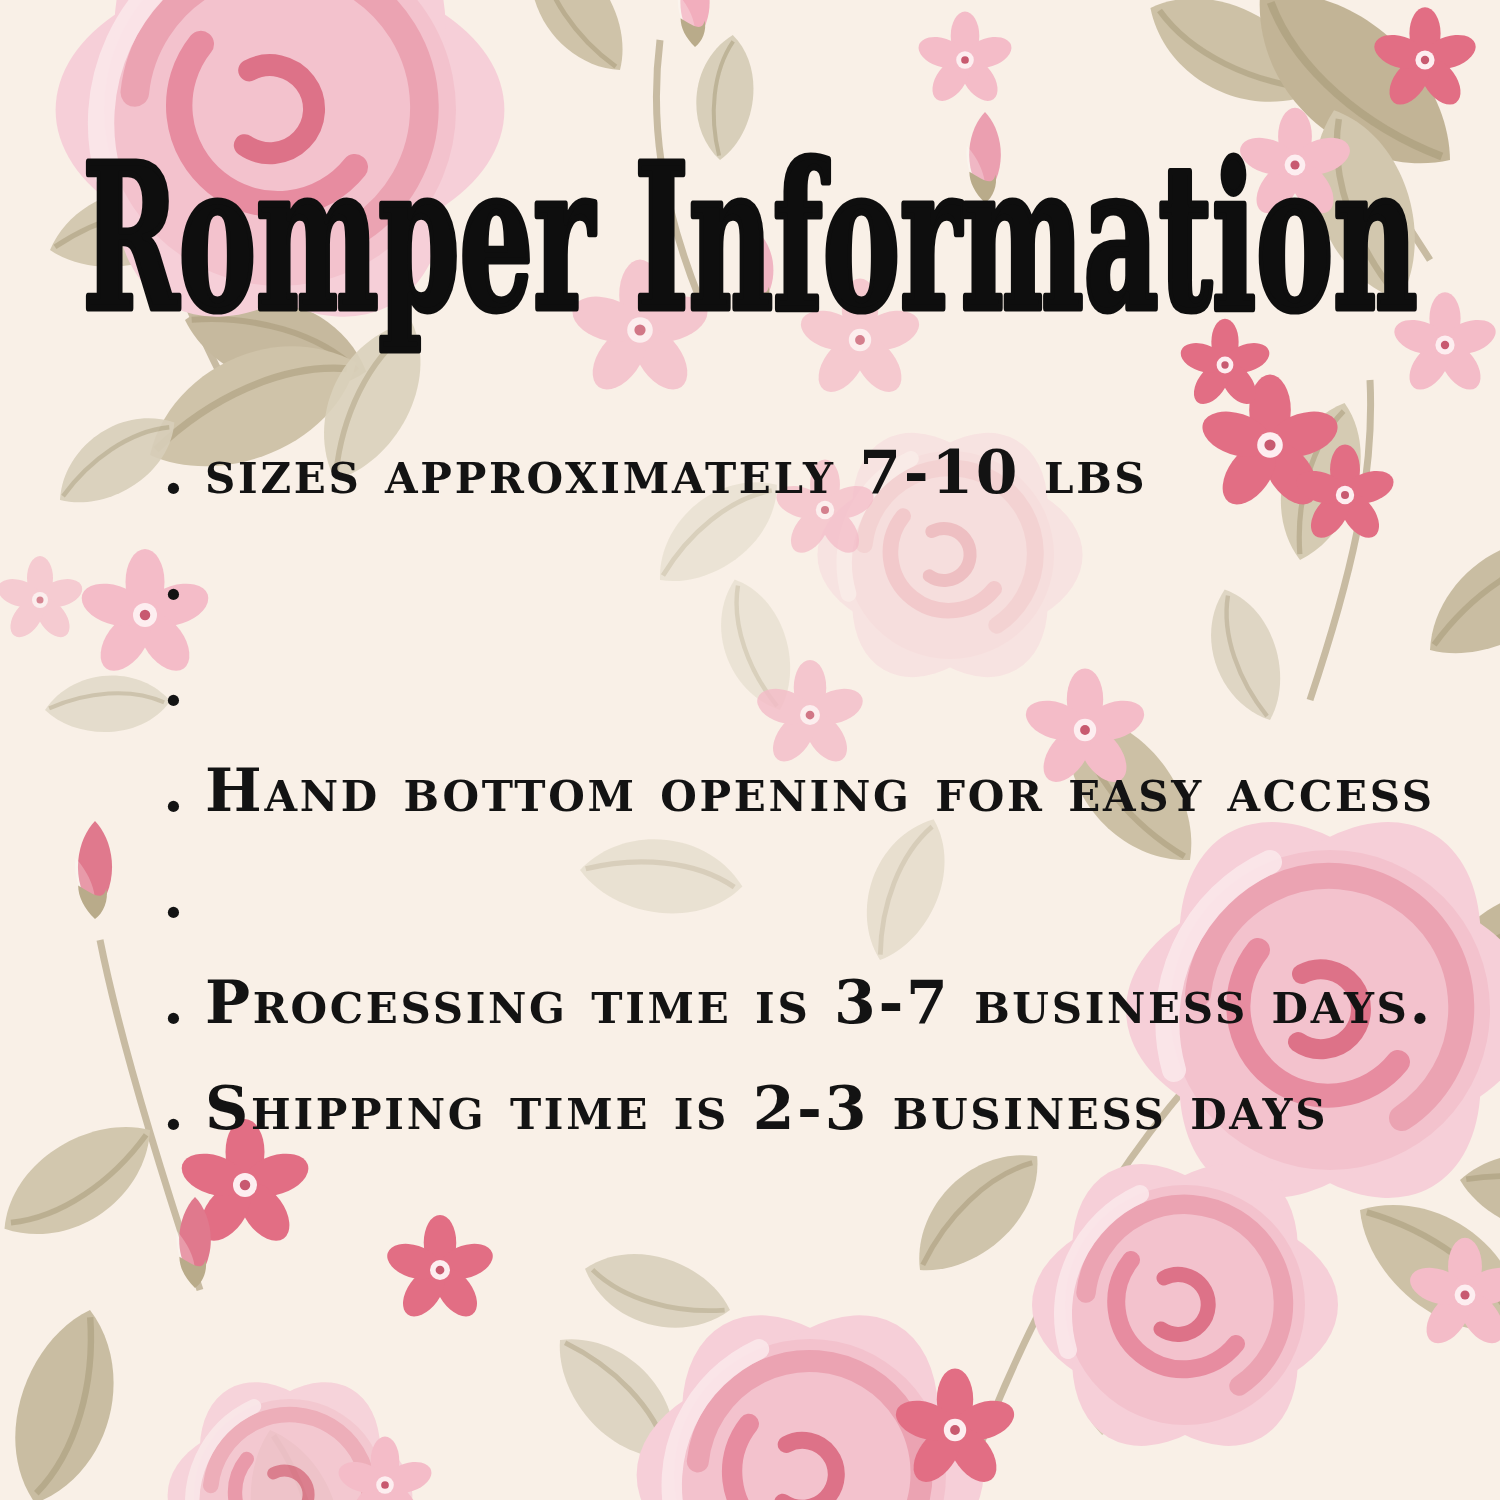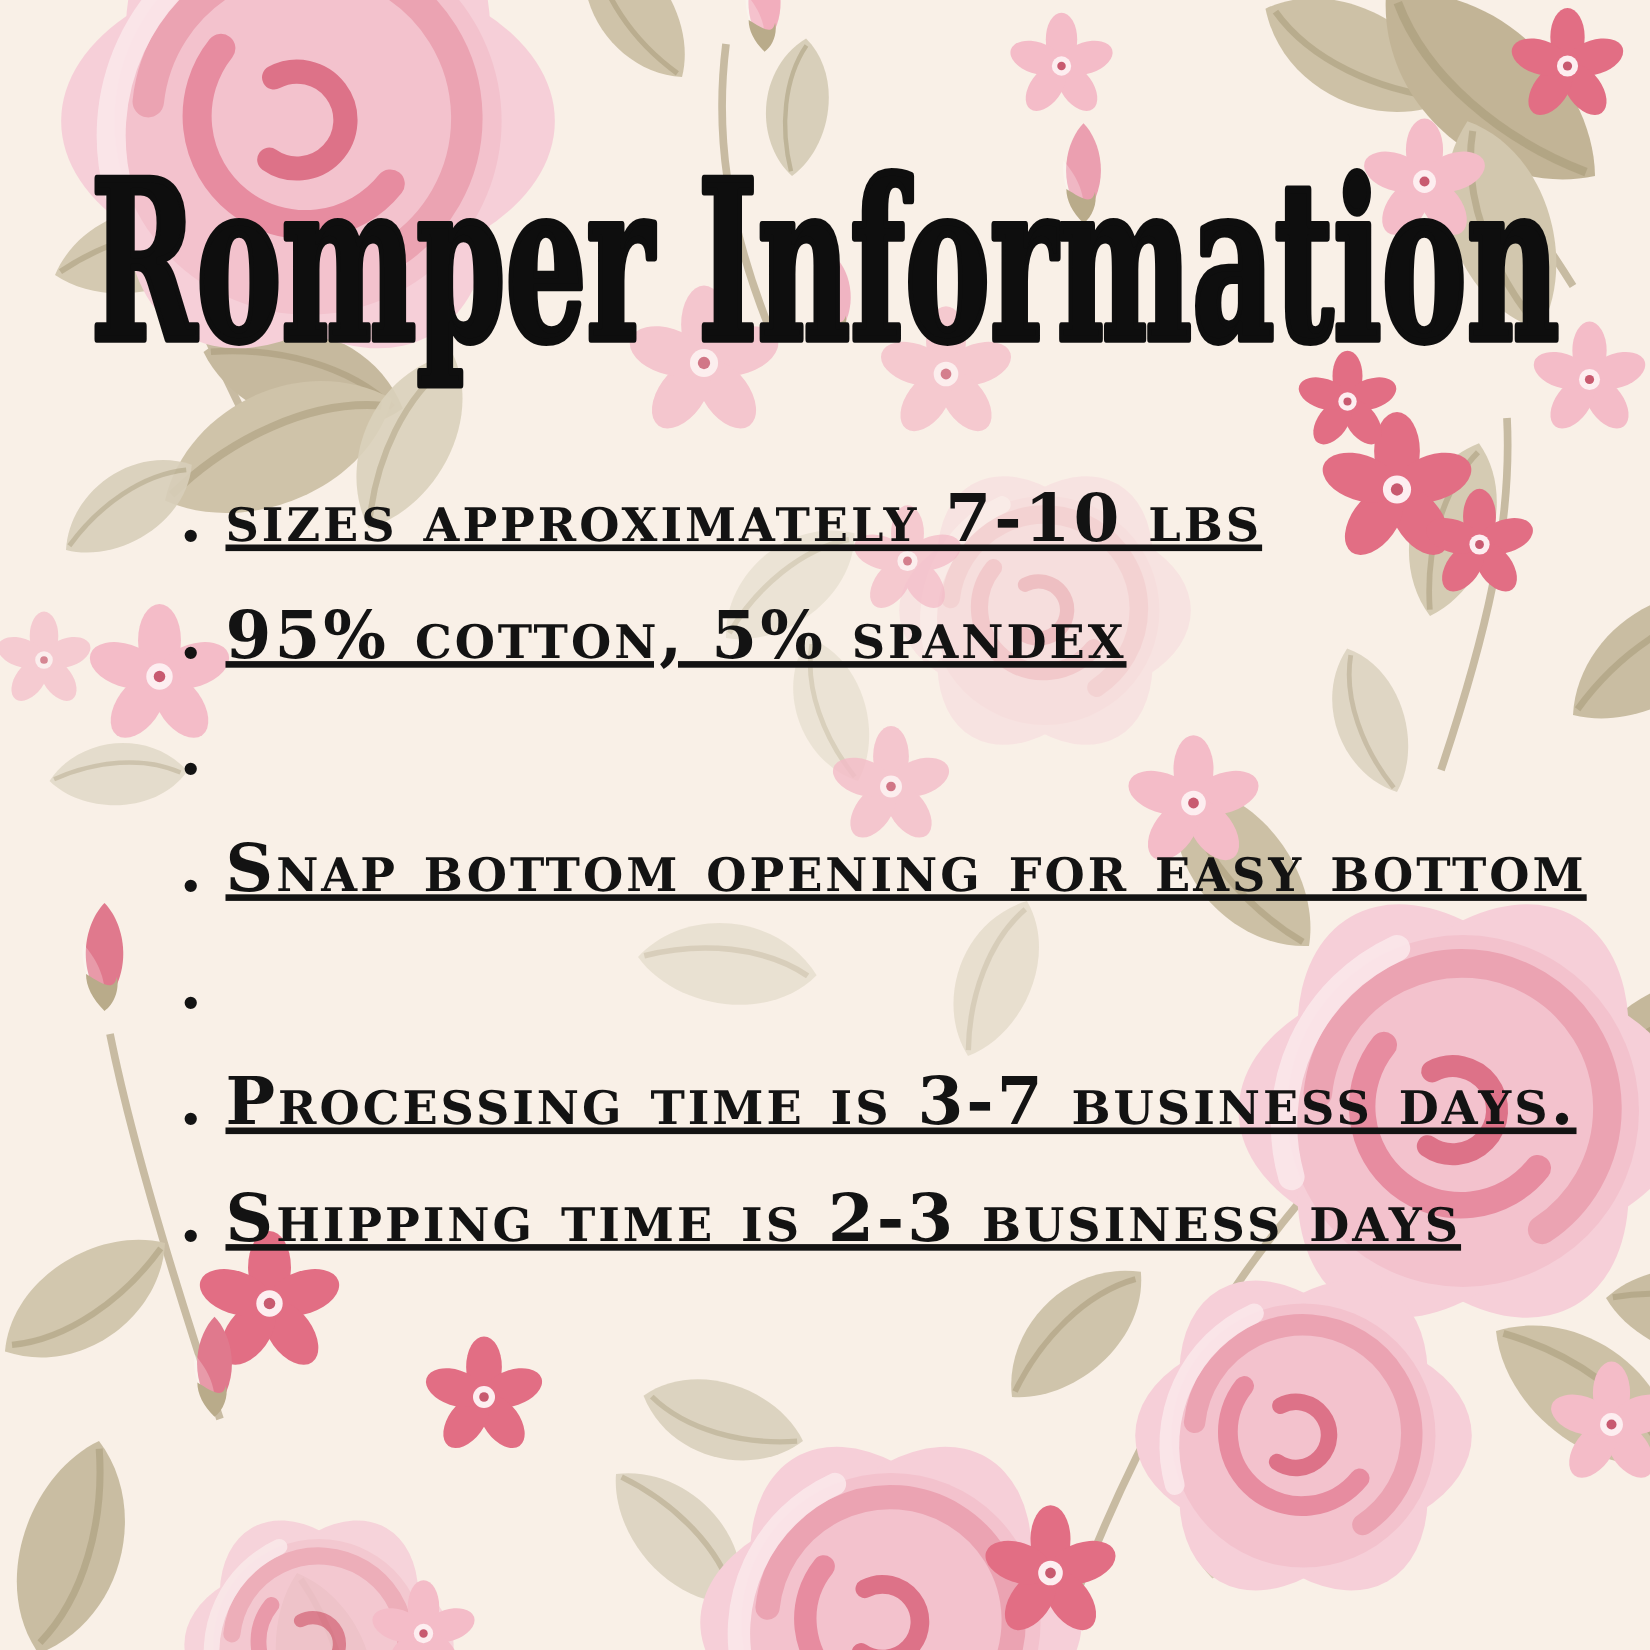--- a/index.html
+++ b/index.html
@@ -23,21 +23,21 @@
     position:absolute; left:163px; top:437px; width:1300px;
     color:#131313;
   }
   .item {
     display:flex; align-items:flex-start;
     font-size:60px; line-height:70px; font-weight:bold;
     letter-spacing:0.045em; margin-bottom:36px;
   }
   .dot { flex:0 0 42px; width:42px; }
   .btext { font-variant:small-caps; font-variant-caps:small-caps; }
-  .line { display:block;text-decoration:underline; }
+  .line { display:block; }
 </style>
 </head>
 <body>
 
 <div class="canvas">
 
   <svg class="bg" viewBox="0 0 1500 1500" preserveAspectRatio="none">
     <defs>
       <g id="leaf">
         <path d="M0 0 C22 -42 86 -56 124 -20 C100 22 34 28 0 0 Z" fill="currentColor"></path>
@@ -165,33 +165,30 @@
 
     <div class="item">
       <span class="dot">.</span>
       <span class="btext">
         <span class="line">sizes approximately 7-10 lbs</span>
       </span>
     </div>
 
     <div class="item">
       <span class="dot">.</span>
-      <span class="btext">
-        <span class="line">95% cotton, 5% spandex</span>
-      </span>
-    </div>
-
-    <div class="item">
-      <span class="dot">.</span>
-    </div>
-
-    <div class="item">
-      <span class="dot">.</span>
-      <span class="btext">
-        <span class="line">Snap bottom opening for easy bottom</span>
+    </div>
+
+    <div class="item">
+      <span class="dot">.</span>
+    </div>
+
+    <div class="item">
+      <span class="dot">.</span>
+      <span class="btext">
+        <span class="line">Hand bottom opening for easy access</span>
       </span>
     </div>
 
     <div class="item">
       <span class="dot">.</span>
     </div>
 
     <div class="item">
       <span class="dot">.</span>
       <span class="btext">

